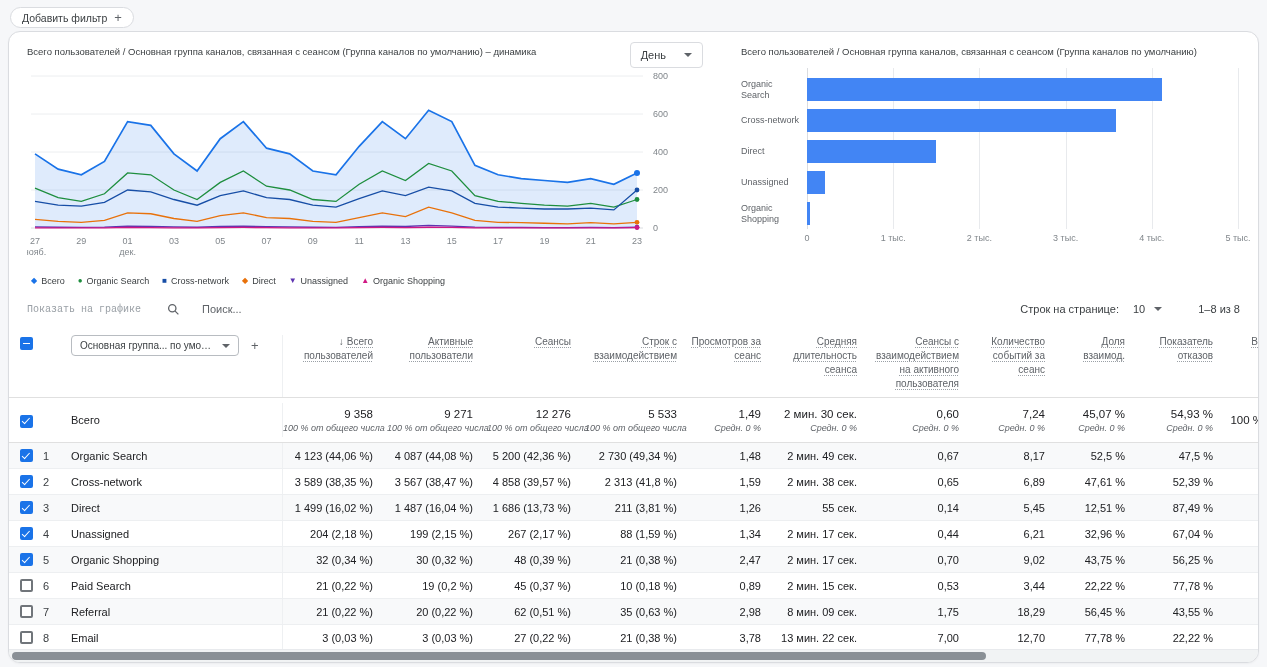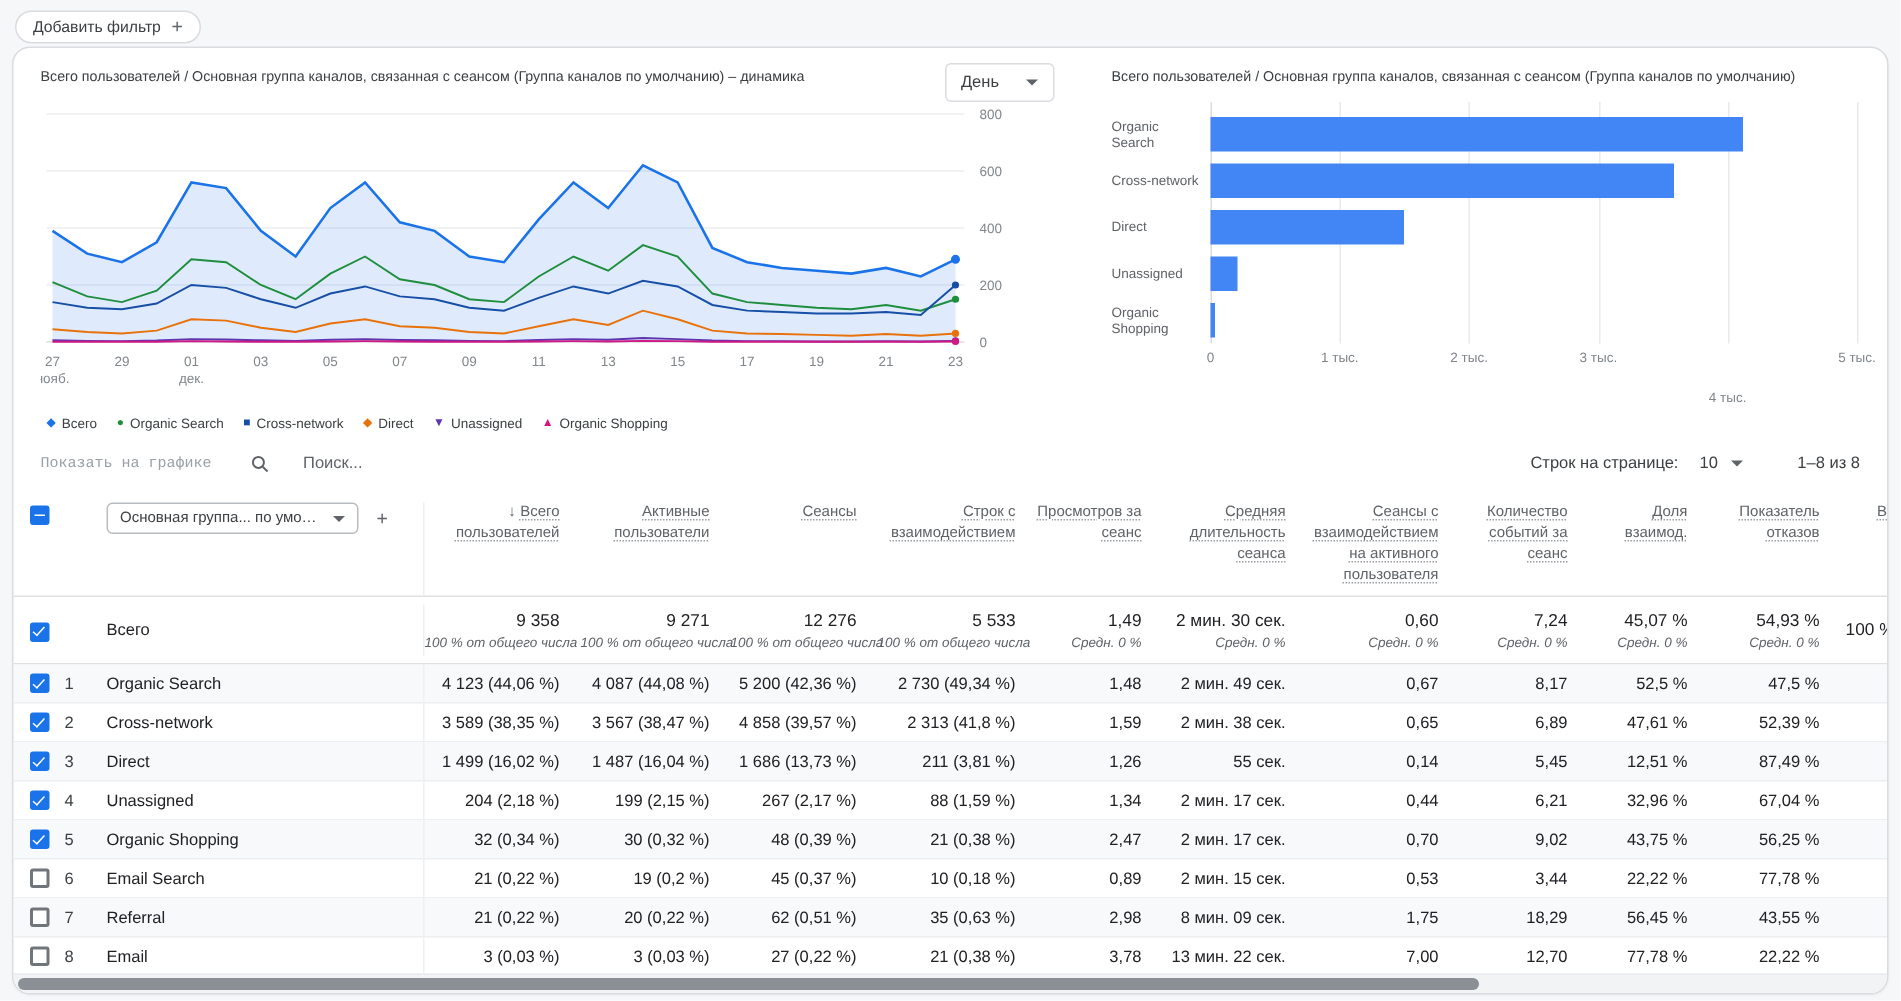--- a/index.html
+++ b/index.html
@@ -224,21 +224,21 @@
               <div class="bar-track">
                 <div class="bar-fill" style="width: 0.64%; background: rgb(66, 133, 244);"></div>
               </div>
             </div>
           </div>
           <div class="bar-axis">
             <span style="left: 0%;">0</span>
             <span style="left: 20%;">1 тыс.</span>
             <span style="left: 40%;">2 тыс.</span>
             <span style="left: 60%;">3 тыс.</span>
-            <span style="left: 80%; margin-top: 27px;">4 тыс.</span>
+            <span style="left: 80%;">4 тыс.</span>
             <span style="left: 100%;">5 тыс.</span>
           </div>
         </div>
     </div>
   </div>
 
   <div class="table-toolbar">
     <button class="plot-btn">Показать на графике</button>
     <div class="search">
       <svg width="13" height="13" viewBox="0 0 16 16">
@@ -420,21 +420,21 @@
         <div class="cell c-num">9,02</div>
         <div class="cell c-num">43,75 %</div>
         <div class="cell c-num">56,25 %</div>
         <div class="cell c-num cut"></div>
       </div>
       <div class="t-row data-row">
         <div class="cell c-cb">
           <div class="cb unchecked"></div>
         </div>
         <div class="cell c-idx">6</div>
-        <div class="cell c-name row-name">Email Search</div>
+        <div class="cell c-name row-name">Paid Search</div>
         <div class="cell c-num">21 (0,22 %)</div>
         <div class="cell c-num">19 (0,2 %)</div>
         <div class="cell c-num">45 (0,37 %)</div>
         <div class="cell c-num">10 (0,18 %)</div>
         <div class="cell c-num">0,89</div>
         <div class="cell c-num">2 мин. 15 сек.</div>
         <div class="cell c-num">0,53</div>
         <div class="cell c-num">3,44</div>
         <div class="cell c-num">22,22 %</div>
         <div class="cell c-num">77,78 %</div>

